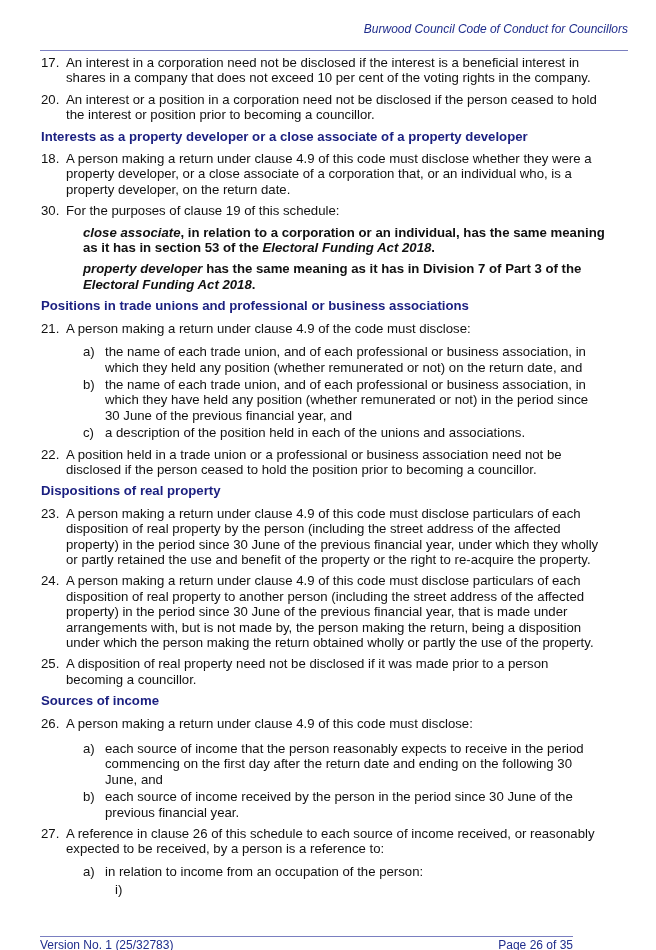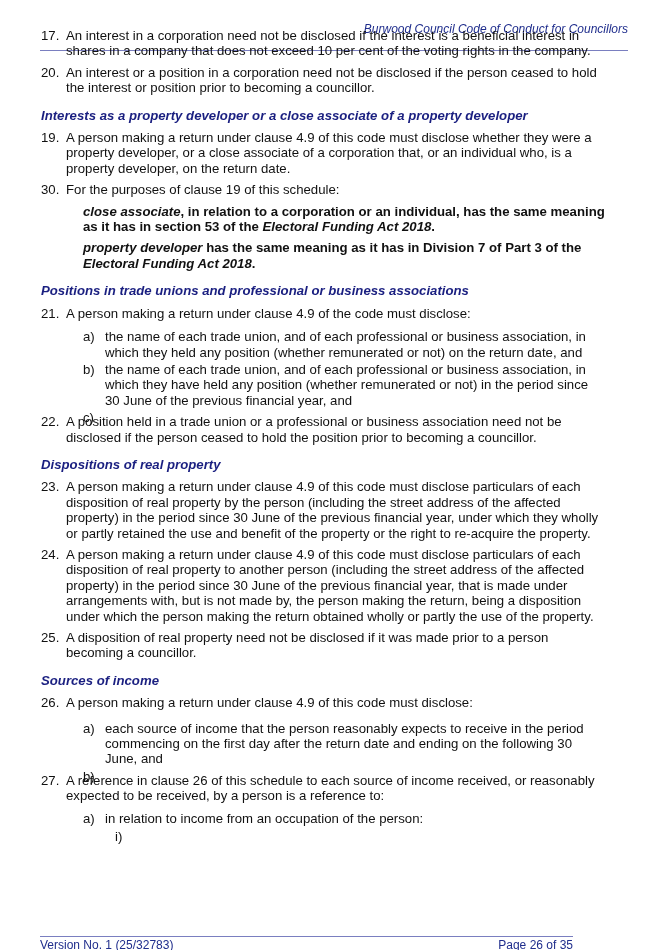--- a/index.html
+++ b/index.html
@@ -6,31 +6,31 @@
   body {
     width: 656px; height: 950px; position: relative; overflow: hidden;
     font-family: "Liberation Sans", sans-serif; color: #111111;
     font-size: 13.2px; line-height: 15.4px;
   }
   .hdr {
     position: absolute; left: 40px; top: 22px; width: 588px;
     text-align: right; color: #1f2d8c; font-size: 12px; line-height: 14px;
     padding-bottom: 14px; border-bottom: 1px solid #7a7fc0; font-style: italic;
   }
-  .content { position: absolute; left: 41px; top: 28px; width: 565px; }
+  .content { position: absolute; left: 41px; top: 55px; width: 565px; }
   .item { position: relative; padding-left: 25px; margin-bottom: 6px; }
   .item .num { position: absolute; left: 0; top: 0; }
   .sub { position: relative; padding-left: 64px; margin-left: 0; margin-bottom: 2px; }
   .sub .lbl { position: absolute; left: 42px; top: 0; }
   .subsub { position: relative; padding-left: 101px; }
   .subsub .lbl { position: absolute; left: 74px; top: 0; }
   .def { padding-left: 42px; margin-bottom: 6px; font-weight: bold; }
   .h2 {
     color: #1a1f80; font-weight: bold; font-size: 13.2px;
-    margin-top: 12px; margin-bottom: 7px; font-style: italic;
+    margin-bottom: 7px;
   }
   i { font-style: italic; }
   .ftr {
     position: absolute; left: 40px; top: 936px; width: 533px;
     border-top: 1px solid #7a7fc0; color: #1f2d8c; font-size: 12px; line-height: 14px;
     padding-top: 1px; display: flex; justify-content: space-between;
   }
 </style>
 </head>
 <body>
@@ -44,21 +44,21 @@
     <span>An interest in a corporation need not be disclosed if the interest is a beneficial interest in shares in a company that does not exceed 10 per cent of the voting rights in the company.</span>
   </div>
   <div class="item">
     <span class="num">20.</span>
     <span>An interest or a position in a corporation need not be disclosed if the person ceased to hold the interest or position prior to becoming a councillor.</span>
   </div>
 
   <div class="h2">Interests as a property developer or a close associate of a property developer</div>
 
   <div class="item">
-    <span class="num">19.</span>
+    <span class="num">18.</span>
     <span>A person making a return under clause 4.9 of this code must disclose whether they were a property developer, or a close associate of a corporation that, or an individual who, is a property developer, on the return date.</span>
   </div>
   <div class="item">
     <span class="num">30.</span>
     <span>For the purposes of clause 19 of this schedule:</span>
   </div>
   <div class="item def" style="padding-left:42px;">
     <i>close associate</i><span>, in relation to a corporation or an individual, has the same meaning as it has in section 53 of the </span><i>Electoral Funding Act 2018</i><span>.</span>
   </div>
   <div class="item def" style="padding-left:42px;">
@@ -74,20 +74,21 @@
   <div class="sub">
     <span class="lbl">a)</span>
     <span>the name of each trade union, and of each professional or business association, in which they held any position (whether remunerated or not) on the return date, and</span>
   </div>
   <div class="sub">
     <span class="lbl">b)</span>
     <span>the name of each trade union, and of each professional or business association, in which they have held any position (whether remunerated or not) in the period since 30 June of the previous financial year, and</span>
   </div>
   <div class="sub" style="margin-bottom:6px;">
     <span class="lbl">c)</span>
+    <span>a description of the position held in each of the unions and associations.</span>
   </div>
   <div class="item">
     <span class="num">22.</span>
     <span>A position held in a trade union or a professional or business association need not be disclosed if the person ceased to hold the position prior to becoming a councillor.</span>
   </div>
 
   <div class="h2">Dispositions of real property</div>
 
   <div class="item">
     <span class="num">23.</span>
@@ -107,20 +108,21 @@
   <div class="item" style="margin-bottom:10px;">
     <span class="num">26.</span>
     <span>A person making a return under clause 4.9 of this code must disclose:</span>
   </div>
   <div class="sub">
     <span class="lbl">a)</span>
     <span>each source of income that the person reasonably expects to receive in the period commencing on the first day after the return date and ending on the following 30 June, and</span>
   </div>
   <div class="sub" style="margin-bottom:6px;">
     <span class="lbl">b)</span>
+    <span>each source of income received by the person in the period since 30 June of the previous financial year.</span>
   </div>
   <div class="item" style="margin-bottom:7px;">
     <span class="num">27.</span>
     <span>A reference in clause 26 of this schedule to each source of income received, or reasonably expected to be received, by a person is a reference to:</span>
   </div>
   <div class="sub" style="margin-bottom:3px;">
     <span class="lbl">a)</span>
     <span>in relation to income from an occupation of the person:</span>
   </div>
   <div class="subsub">

